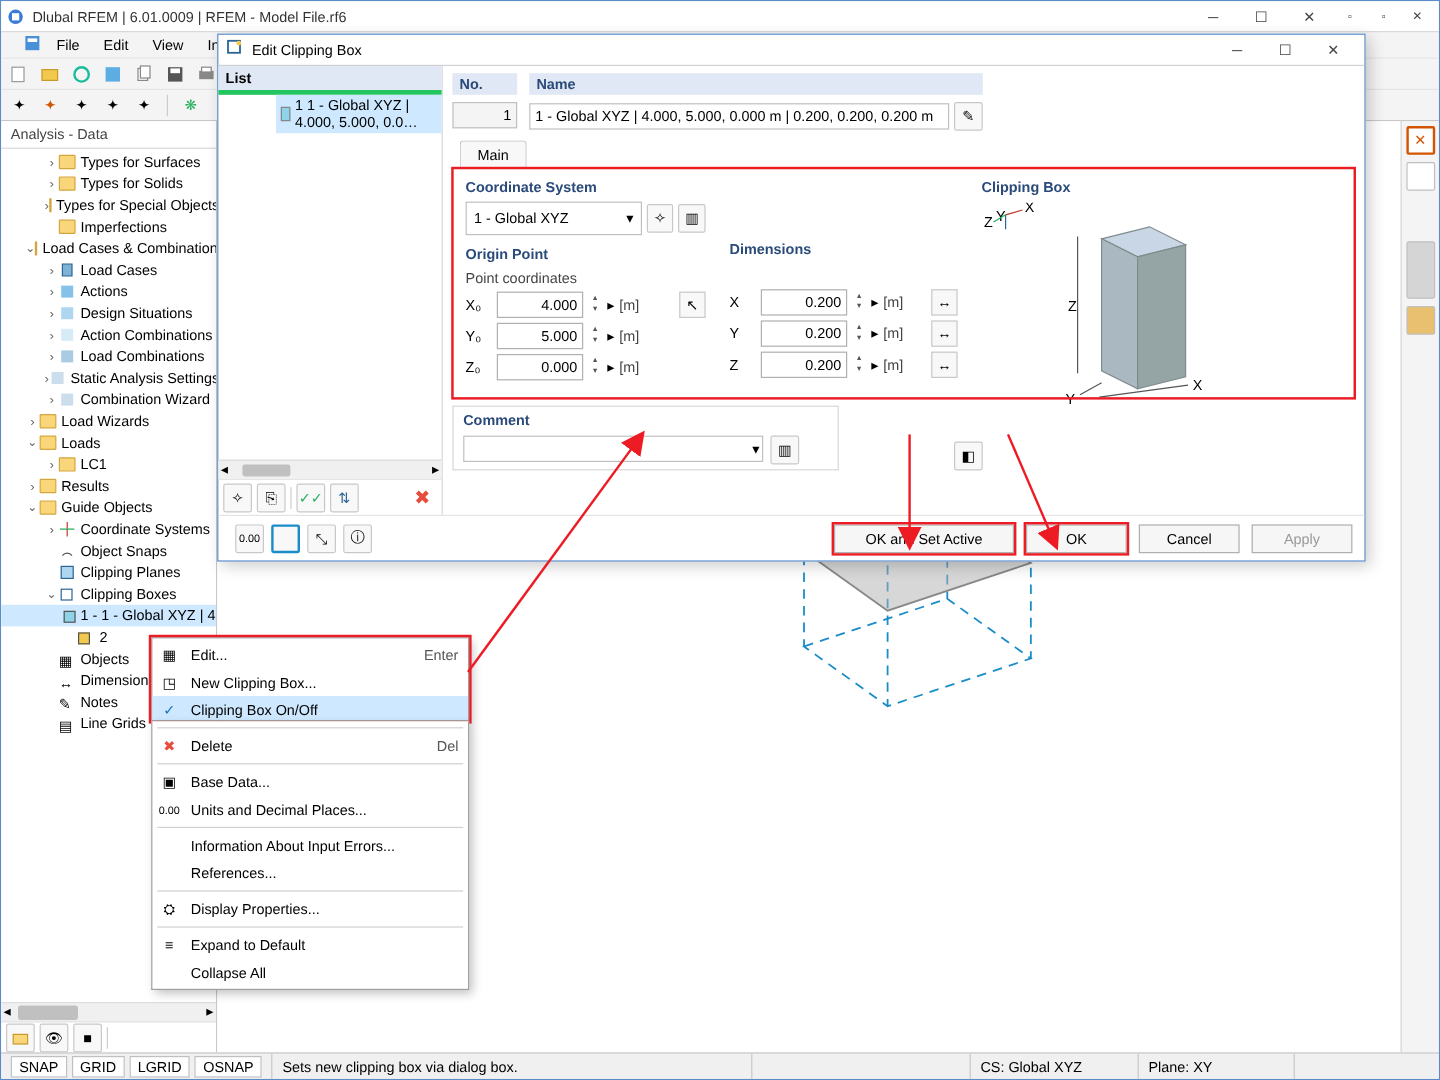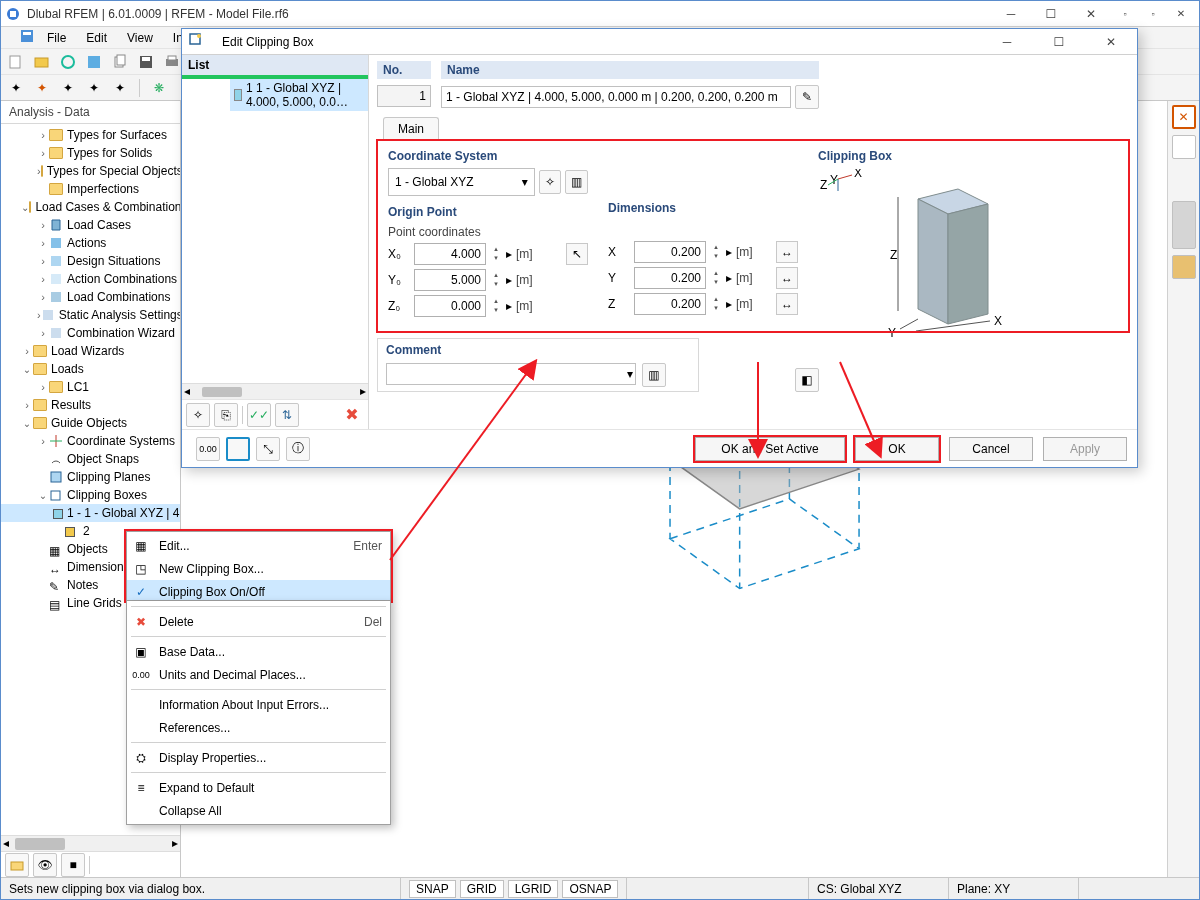--- a/index.html
+++ b/index.html
@@ -31,21 +31,21 @@
   .ind1 { padding-left: 20px; } .ind2 { padding-left: 36px; } .ind3 { padding-left: 52px; }
   .nav-hscroll { height: 16px; border-top:1px solid #ddd; background:#f0f0f0; position:relative;}
   .nav-bottom-btns { height: 26px; border-top:1px solid #ddd; display:flex; align-items:center; gap:4px; padding:0 4px;}
   
   .viewport { flex:1; background:#fff; position:relative; }
   
   .rightdock { width:32px; background:#f4f4f4; border-left:1px solid #d0d0d0; padding-top:4px; display:flex; flex-direction:column; align-items:center; gap:6px;}
   .rslot { width:24px; height:24px; border:1px solid #c0c0c0; background:#fff; border-radius:2px;}
   
   .dialog { position:absolute; left:181px; top:28px; width:957px; height:440px; background:#fff; border:1px solid #5a8ccc; box-shadow: 4px 4px 12px rgba(0,0,0,.2); z-index:5;}
-  .dlg-title { height:26px; display:flex; align-items:center; padding:0 6px; border-bottom:1px solid #d0d0d0;gap:12px;}
+  .dlg-title { height:26px; display:flex; align-items:center; padding:0 6px; border-bottom:1px solid #d0d0d0;}
   .dlg-title .t { flex:1; }
   .dlg-body { display:flex; height: calc(100% - 26px - 38px); }
   .dlg-left { width:205px; border-right:1px solid #d8d8d8; display:flex; flex-direction:column;}
   .dlg-left .hdr { background:#dfe8f4; padding:3px 6px; font-weight:600; color:#000000; border-bottom:4px solid #22c55e;}
   .list-items { flex:1;margin-left:48px; }
   .lst-row { display:flex; align-items:center; padding:2px 4px; gap:4px;}
   .lst-row.sel { background:#cde8ff; }
   .sw { width:12px; height:12px; border:1px solid #888;}
   .dlg-left-scroll{ height:16px; border-top:1px solid #ddd; background:#f0f0f0;}
   .dlg-left-tools{ height:30px; display:flex; align-items:center; gap:4px; padding:0 4px; border-top:1px solid #e4e4e4;}
@@ -378,27 +378,27 @@
     <div class="rightdock">
       <div class="rslot" style="background:#fff;border:2px solid #d35400;display:flex;align-items:center;justify-content:center;color:#d35400;">✕</div>
       <div class="rslot"></div>
       <div style="height:30px;"></div>
       <div class="rslot" style="height:48px;background:#d5d5d5;"></div>
       <div class="rslot" style="background:#e8c070;"></div>
     </div>
   </div>
 
   <div class="statusbar">
-    <div class="stat-cell" style="flex:0 0 400px;">Sets new clipping box via dialog box.</div>
     <div class="stat-cell" style="gap:4px;">
       <span class="snapbtn">SNAP</span>
       <span class="snapbtn">GRID</span>
       <span class="snapbtn">LGRID</span>
       <span class="snapbtn">OSNAP</span>
     </div>
+    <div class="stat-cell" style="flex:0 0 400px;">Sets new clipping box via dialog box.</div>
     <div class="stat-cell" style="flex:1;"></div>
     <div class="stat-cell" style="width:140px;">CS: Global XYZ</div>
     <div class="stat-cell" style="width:130px;">Plane: XY</div>
     <div style="width:120px;"></div>
   </div>
 </div>
 
 <div class="dialog">
   <div class="dlg-title">
     <span style="margin-right:6px;">

